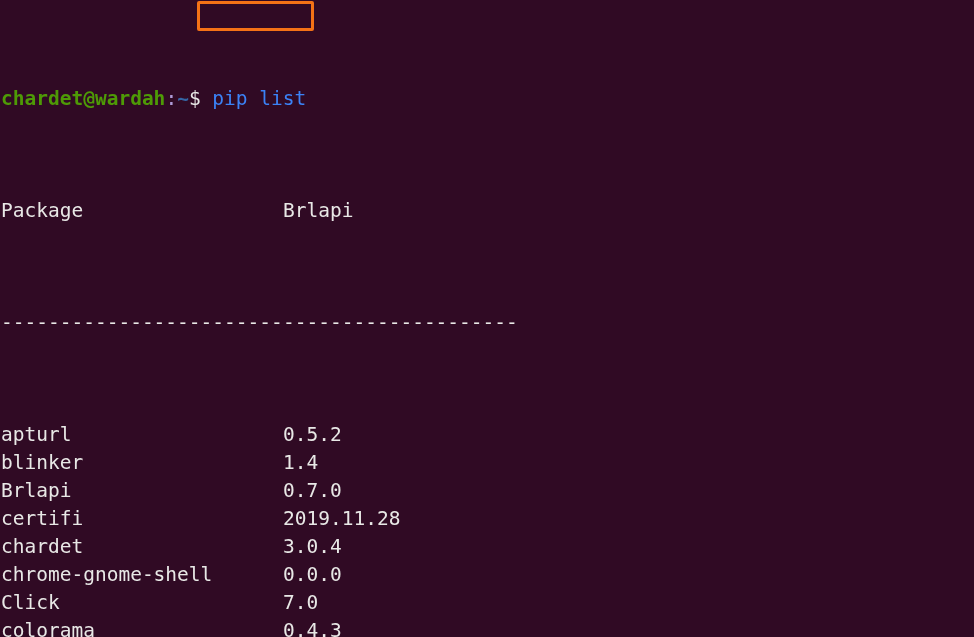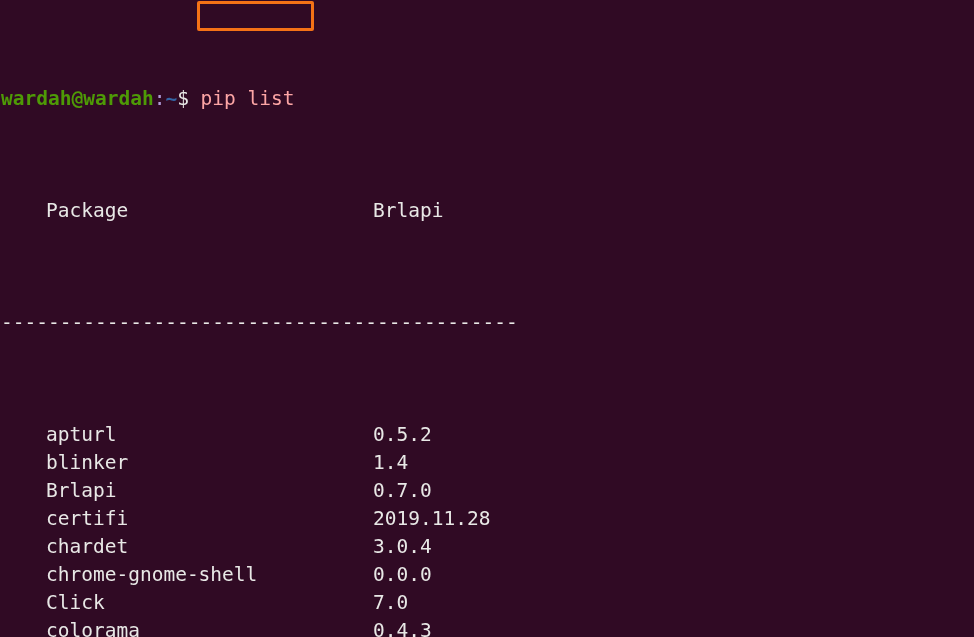--- a/index.html
+++ b/index.html
@@ -29,22 +29,22 @@
   .line {
     height: 28px;
     white-space: pre;
     display: block;
   }
   .seg { white-space: pre; }
   .c-user   { color: #4e9a06; font-weight: bold; }
   .c-colon  { color: #b09cd8; }
   .c-path   { color: #3465a4; font-weight: bold; }
   .c-dollar { color: #e8e8e6; }
-  .c-cmd    { color: #fca5a5; }
-  .c-out    { color: #e8e8e6; padding-left: 45px; }
+  .c-cmd    { color: #3b82f6; }
+  .c-out    { color: #e8e8e6; }
   .c-rule   { color: #e8e8e6; }
 
   
   #cmd-highlight {
     position: absolute;
     left: 197px;
     top: 1px;
     width: 117px;
     height: 30px;
     border: 3px solid #f47216;
@@ -53,21 +53,21 @@
     pointer-events: none;
   }
   .pkg-col { display: inline-block; width: 282px; }
 </style>
 </head>
 <body>
 
 <div id="terminal">
   <div class="screen">
 
-    <div class="line"><span class="seg c-user">wardah@wardah</span><span class="seg c-colon">:</span><span class="seg c-path">~</span><span class="seg c-dollar">$</span><span class="seg c-cmd"> pip list</span></div>
+    <div class="line"><span class="seg c-user">chardet@wardah</span><span class="seg c-colon">:</span><span class="seg c-path">~</span><span class="seg c-dollar">$</span><span class="seg c-cmd"> pip list</span></div>
 
     <div class="line"><span class="seg c-out pkg-col">Package</span><span class="seg c-out">Brlapi</span></div>
 
     <div class="line"><span class="seg c-rule pkg-col">------------------------</span><span class="seg c-rule">--------------------</span></div>
 
     <div id="rows"><div class="line"><span class="seg c-out pkg-col">apturl</span><span class="seg c-out">0.5.2</span></div><div class="line"><span class="seg c-out pkg-col">blinker</span><span class="seg c-out">1.4</span></div><div class="line"><span class="seg c-out pkg-col">Brlapi</span><span class="seg c-out">0.7.0</span></div><div class="line"><span class="seg c-out pkg-col">certifi</span><span class="seg c-out">2019.11.28</span></div><div class="line"><span class="seg c-out pkg-col">chardet</span><span class="seg c-out">3.0.4</span></div><div class="line"><span class="seg c-out pkg-col">chrome-gnome-shell</span><span class="seg c-out">0.0.0</span></div><div class="line"><span class="seg c-out pkg-col">Click</span><span class="seg c-out">7.0</span></div><div class="line"><span class="seg c-out pkg-col">colorama</span><span class="seg c-out">0.4.3</span></div></div>
   </div>
 
   <div id="cmd-highlight"></div>
 </div>

